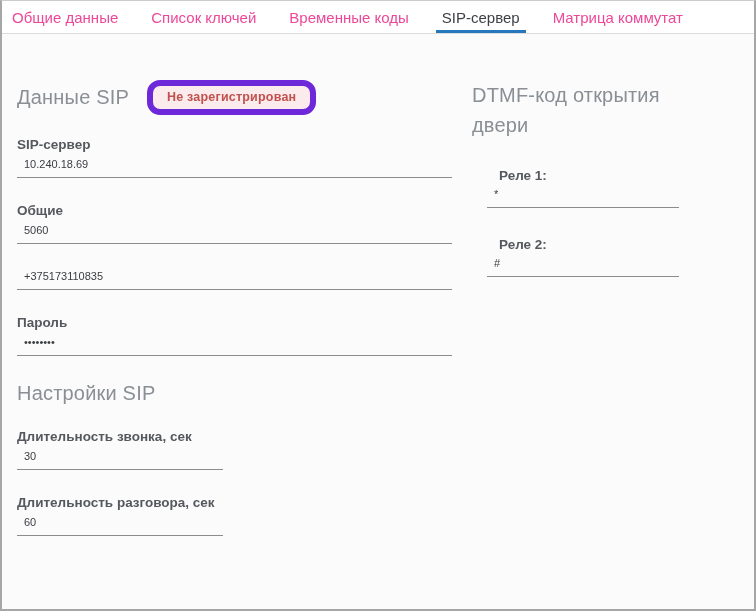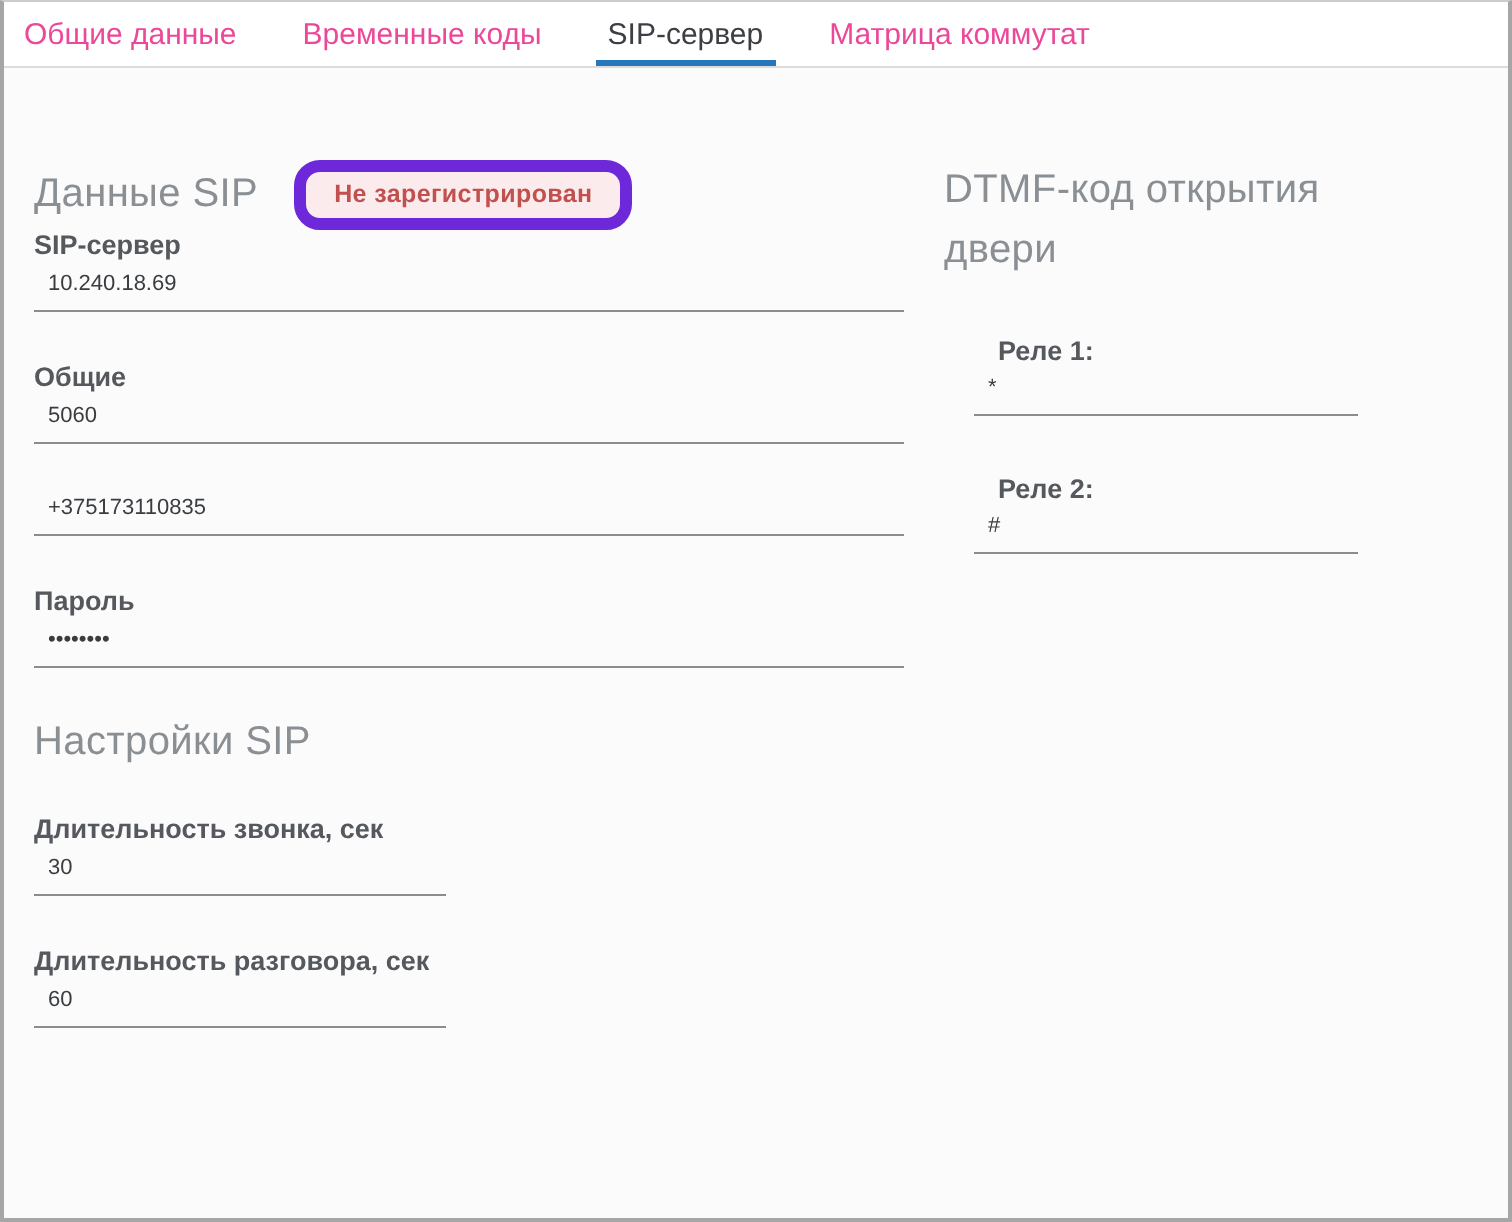--- a/index.html
+++ b/index.html
@@ -50,20 +50,21 @@
   .section-head {
     font-size: 20px;
     font-weight: 400;
     color: #8a8f94;
     letter-spacing: 0.2px;
   }
   .head-row {
     display: flex;
     align-items: center;
     gap: 18px;
+    margin-bottom: 22px;
   }
   .badge {
     display: inline-block;
     padding: 4px 14px 5px 14px;
     border-radius: 13px;
     background: #fcebec;
     border: 6px solid #6d28d9;
     color: #c0514e;
     font-size: 12.5px;
     font-weight: 700;
@@ -97,20 +98,21 @@
   .dtmf-fields .field { width: 192px; margin-bottom: 29px; }
   .dtmf-fields .field-label { margin-bottom: 4px; margin-left: 12px; }
 </style>
 </head>
 <body>
 
 <div class="frame">
 
   <div class="tabbar">
     <div class="tab">Общие данные</div>
+    <div class="tab">Список ключей</div>
     <div class="tab">Временные коды</div>
     <div class="tab active">SIP-сервер</div>
     <div class="tab">Матрица коммутат</div>
   </div>
 
   <div class="content">
 
     <div class="col-left">
 
       <div class="head-row">

